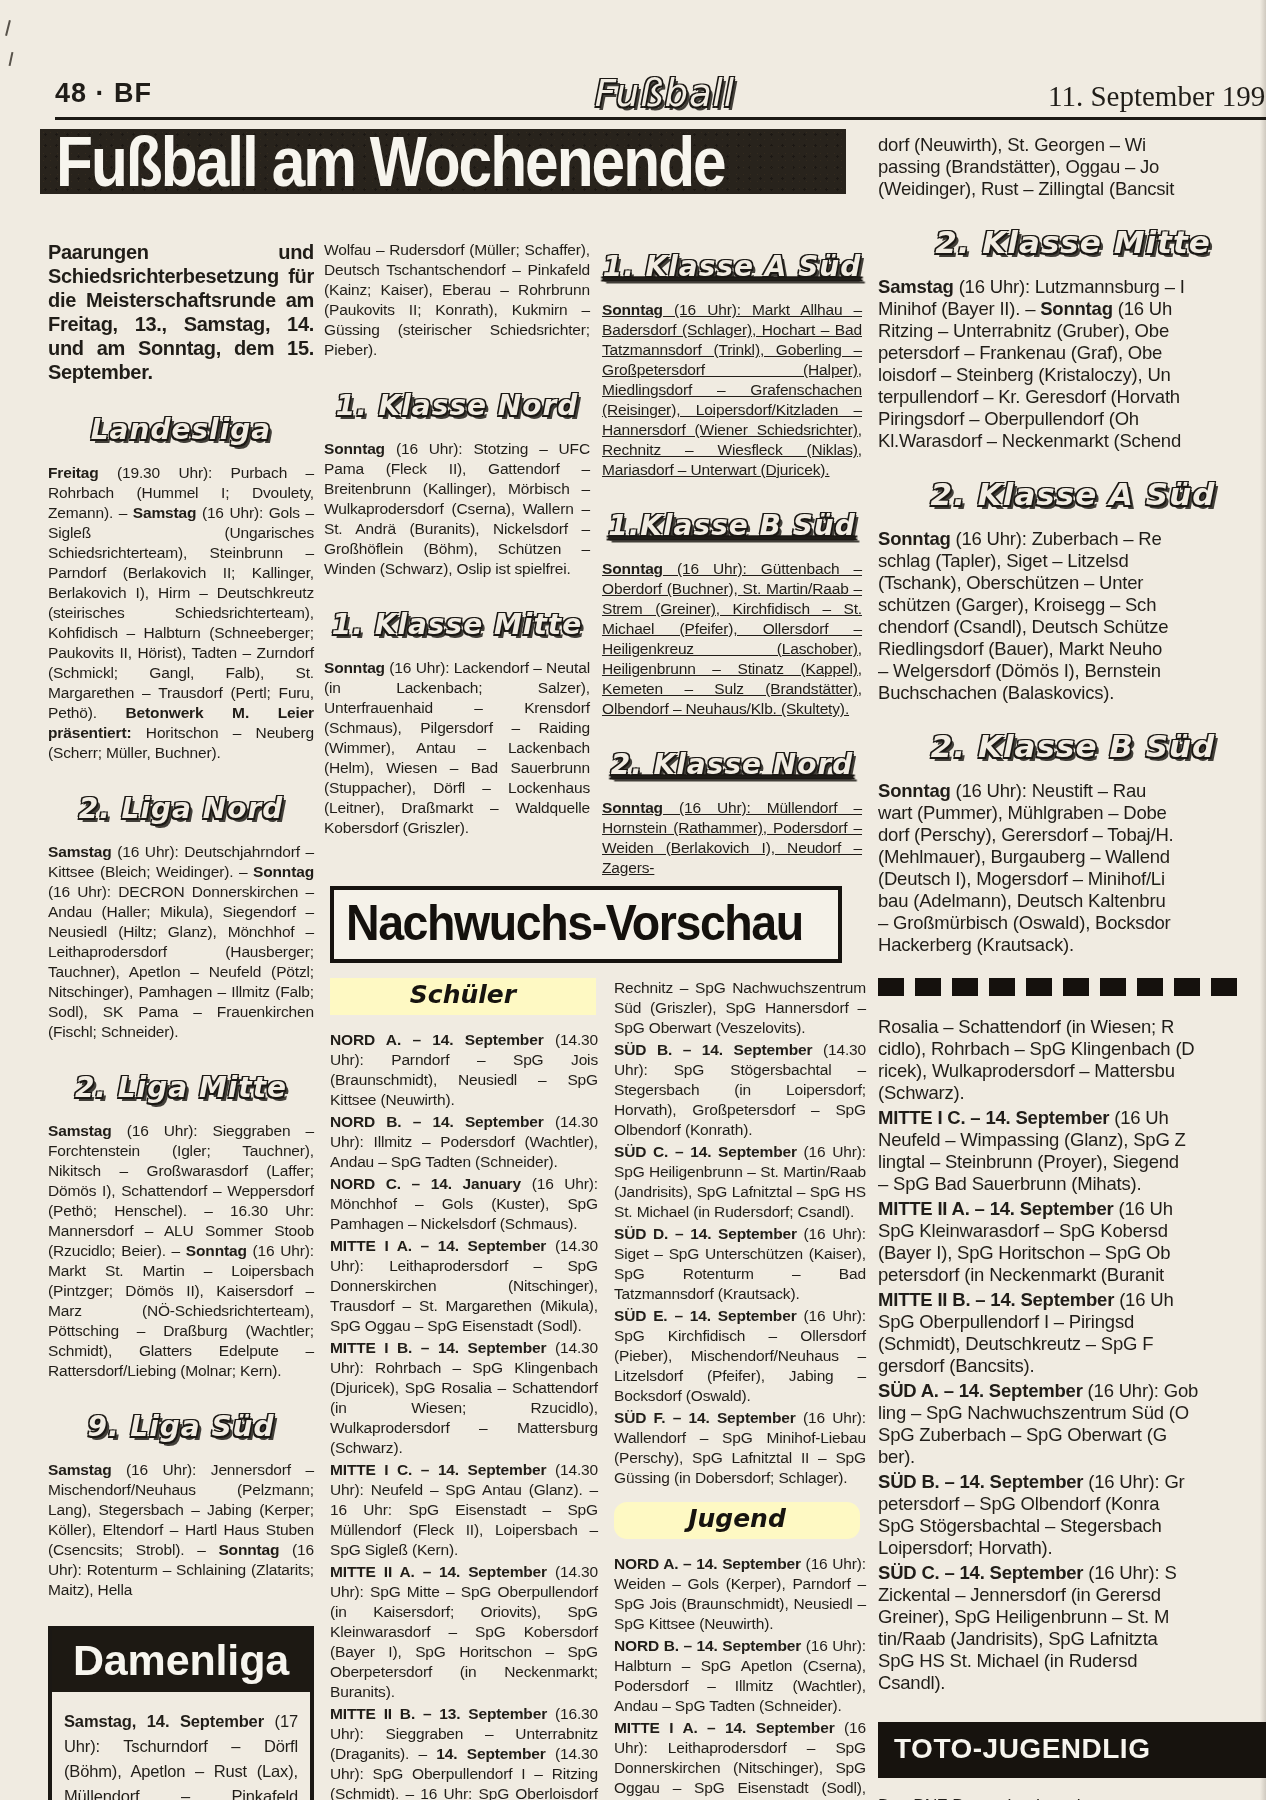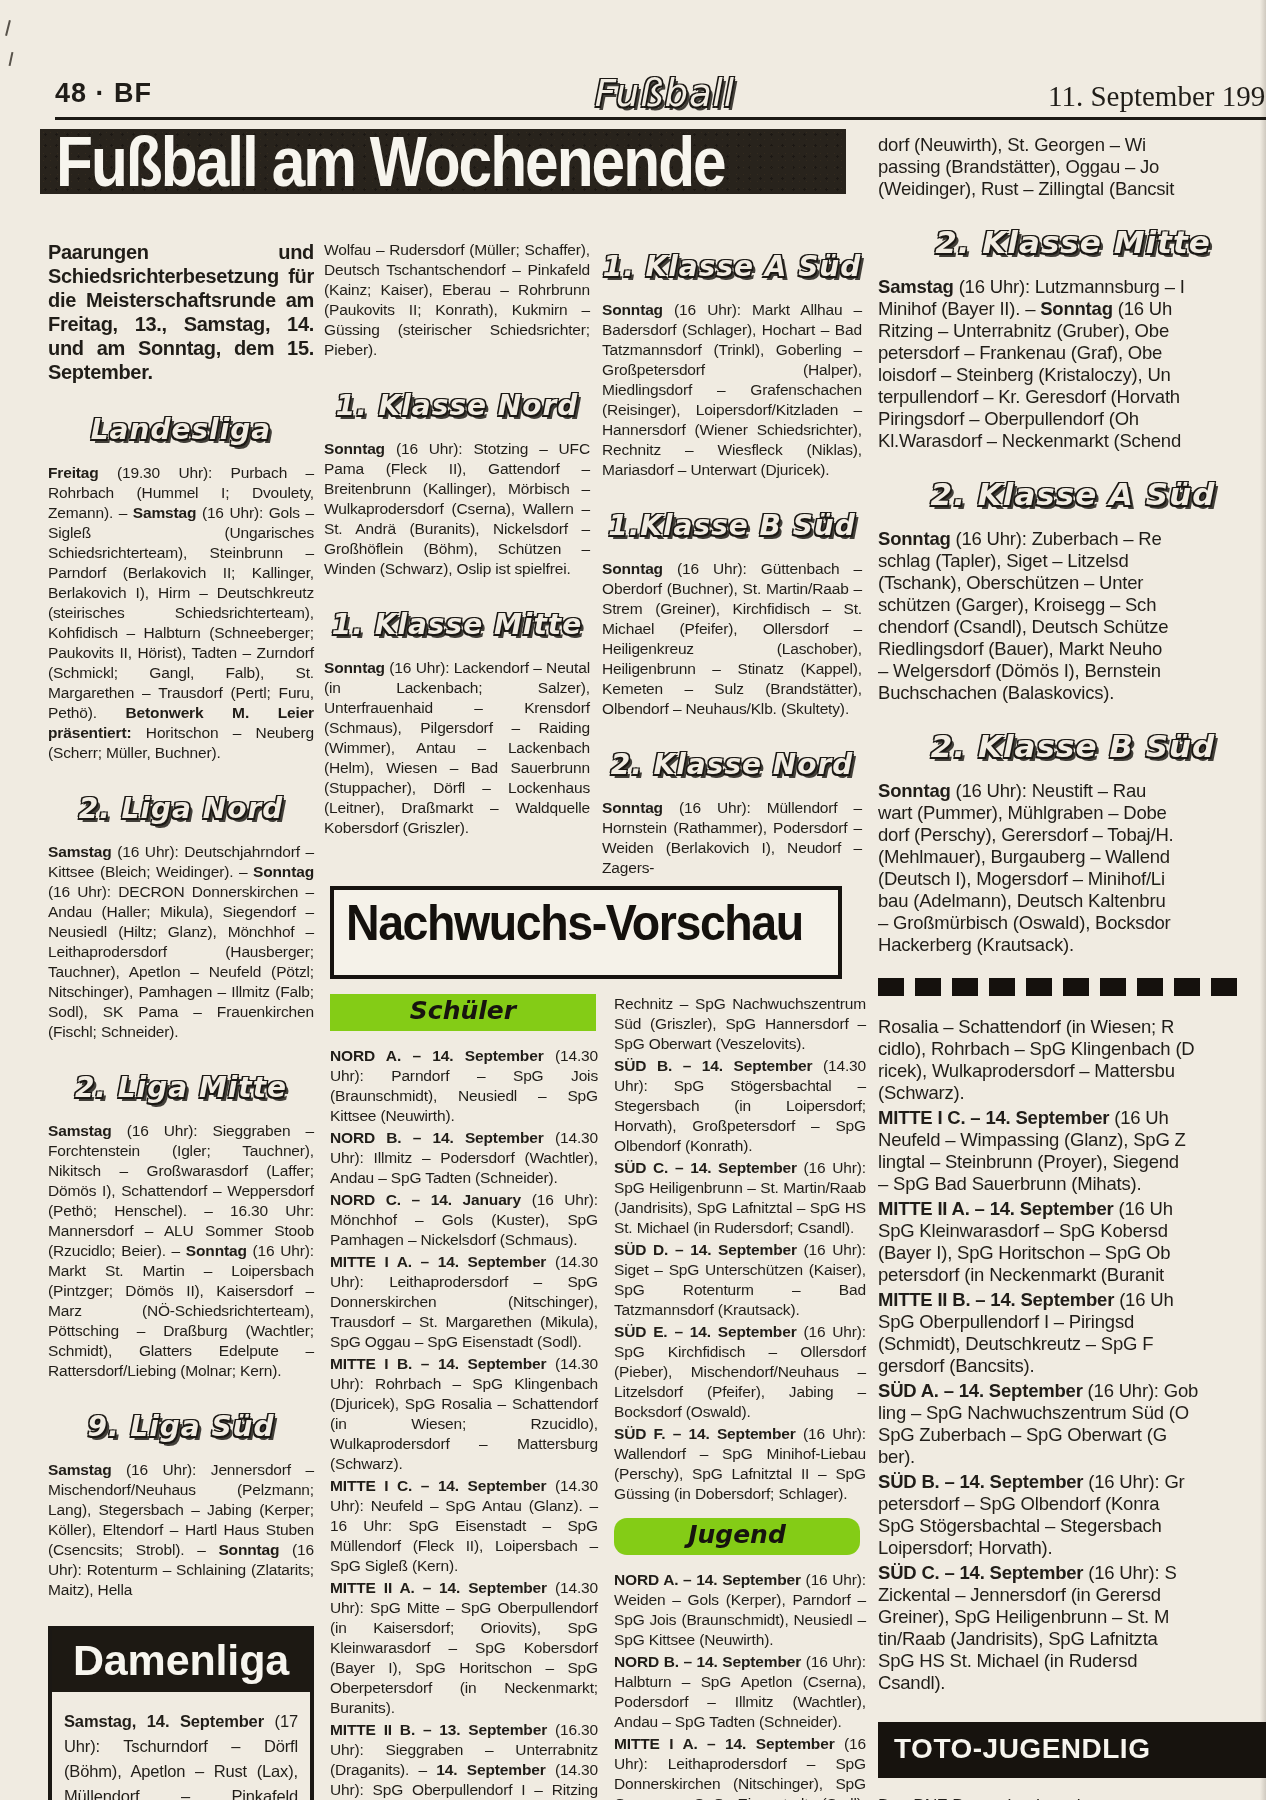--- a/index.html
+++ b/index.html
@@ -34,48 +34,48 @@
     background-image:radial-gradient(rgba(90,70,40,.25) 15%,transparent 16%),radial-gradient(rgba(0,0,0,.3) 15%,transparent 16%);
     background-size:7px 7px,11px 11px;
     color:#f7f5ee;display:flex;align-items:center;padding-left:16px;box-sizing:border-box;
   }
   .banner-text{font-weight:bold;font-size:61px;letter-spacing:-2px;white-space:nowrap;transform:scale(.99,1.14);transform-origin:left center;}
 
   
   .col{position:absolute;font-size:15.5px;line-height:20px;text-align:justify;letter-spacing:-.15px;}
   .col1{left:48px;top:240px;width:266px;}
   .col2{left:324px;top:240px;width:266px;}
-  .col3{left:602px;top:250px;width:260px;}
+  .col3{left:602px;top:250px;width:260px;text-decoration:underline;}
   .para{margin:0;}
   .intro{font-size:20px;line-height:24px;font-weight:bold;margin:0;letter-spacing:-.3px;}
 
   
   .oh{
     font-family:"DejaVu Sans",sans-serif;font-style:italic;font-weight:bold;
     font-size:28px;line-height:34px;text-align:center;margin:29px 0 16px;letter-spacing:1px;
     color:#f0ebe1;
     text-shadow:-1.5px -1.5px 0 #1b1814,1.5px -1.5px 0 #1b1814,-1.5px 1.5px 0 #1b1814,1.5px 1.5px 0 #1b1814,3.5px 3.5px 0 rgba(27,24,20,.82);
     white-space:nowrap;
   }
   .col3 .oh:first-child{margin-top:0;}
 
   
   .damenliga{border:4px solid #1b1814;margin-top:26px;}
   .dl-bar{background:#1d1913;color:#f7f5ee;font-weight:bold;font-size:43px;line-height:46px;text-align:center;padding:7px 0 9px;}
   .dl-body{padding:17px 12px 18px;font-size:16.5px;line-height:25px;text-align:justify;}
 
   
   .nachwuchs{position:absolute;left:330px;top:886px;width:548px;}
-  .nw-banner{border:4px solid #16130f;background:#f5f2e9;width:512px;box-sizing:border-box;padding:5px 10px 25px 12px;}
+  .nw-banner{border:4px solid #16130f;background:#f5f2e9;width:512px;box-sizing:border-box;padding:5px 10px 9px 12px;}
   .nw-banner-text{display:inline-block;font-weight:bold;font-size:48px;letter-spacing:-1.5px;white-space:nowrap;color:#14110d;transform:scale(.97,1.06);transform-origin:left center;}
   .nw-cols{display:flex;gap:16px;margin-top:15px;}
   .nw-left{width:268px;}
   .nw-right{width:252px;}
   .nw-label{
-    background:#84cc16;color:#17140f;font-family:"DejaVu Sans",sans-serif;
+    background:#fef9c3;color:#17140f;font-family:"DejaVu Sans",sans-serif;
     font-style:italic;font-weight:bold;font-size:25px;line-height:28px;text-align:center;
     padding:3px 0 6px;margin:0 2px 15px 0;
   }
   .nw-label.jugend{margin:14px 6px 15px 0;border-radius:13px;}
   .nw-entry{font-size:15.5px;line-height:20px;text-align:justify;letter-spacing:-.15px;margin:0 0 2px;}
 
   
   .col4{position:absolute;left:878px;top:134px;width:390px;font-size:18.5px;line-height:22px;text-align:left;letter-spacing:-.2px;}
   .col4 .lines{white-space:pre-line;margin:0 0 3px;}
   .col4 .oh{font-size:31px;line-height:38px;margin:23px 0 15px;}

